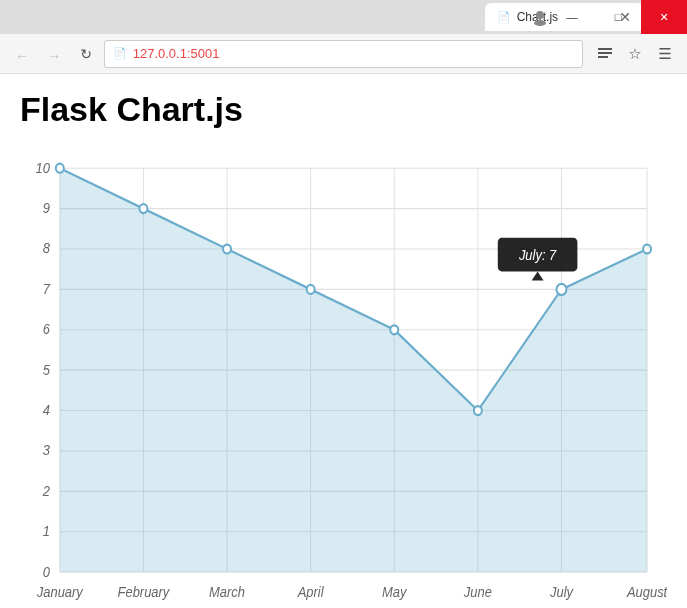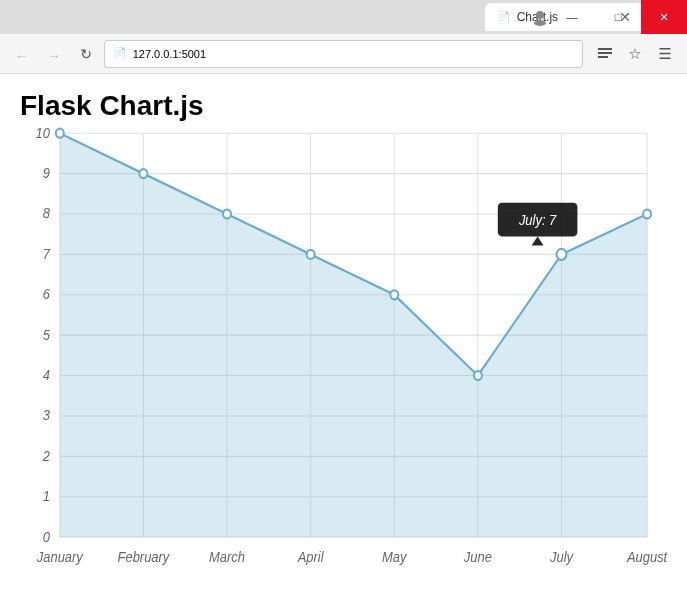--- a/index.html
+++ b/index.html
@@ -99,21 +99,21 @@
       border-radius: 3px;
       padding: 0 8px;
       font-size: 13px;
       color: #333;
       background: #fff;
       display: flex; align-items: center; gap: 6px;
     }
 
     .address-bar-icon { font-size: 11px; color: #888; }
 
-    .address-text { font-size: 11px; color: #000000; }
+    .address-text { font-size: 13px; color: #ef4444; }
 
     .toolbar-actions {
       display: flex; align-items: center; gap: 2px; margin-left: 4px;
     }
 
     .toolbar-icon-btn {
       width: 28px; height: 28px;
       background: transparent; border: none;
       display: flex; align-items: center; justify-content: center;
       cursor: pointer; font-size: 15px; color: #555; border-radius: 3px;
@@ -121,24 +121,24 @@
 
     
     .page-content {
       background: #fff;
       flex: 1;
       padding: 16px 20px;
       overflow: hidden;
     }
 
     .page-title {
-      font-size: 28px;
+      font-size: 34px;
       font-weight: bold;
       color: #000;
-      margin-bottom: 0;
+      margin-bottom: 28px;
     }
 
     
     .chart-container {
       width: 100%;
       height: 460px;
       position: relative;
       font-style: italic;
     }
 

